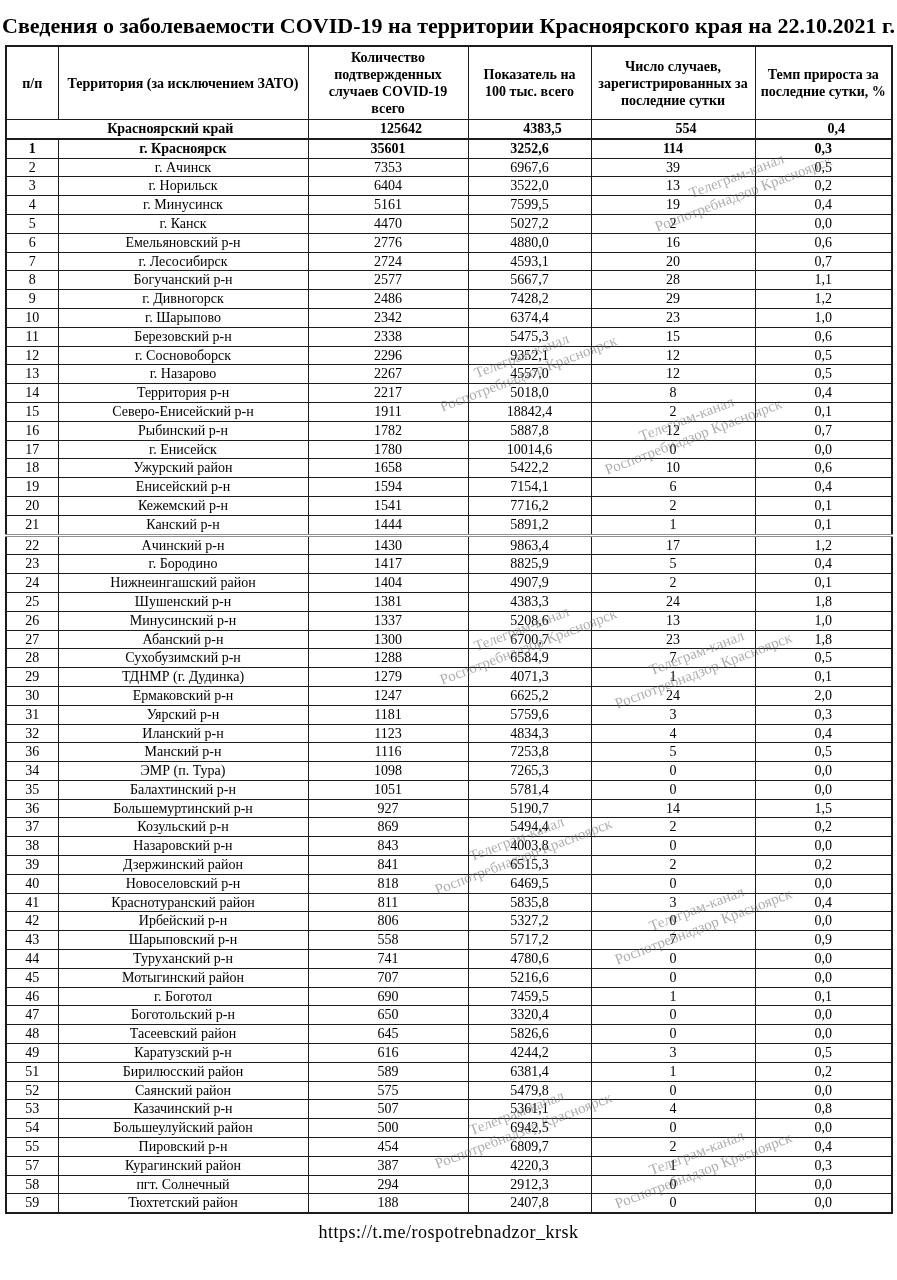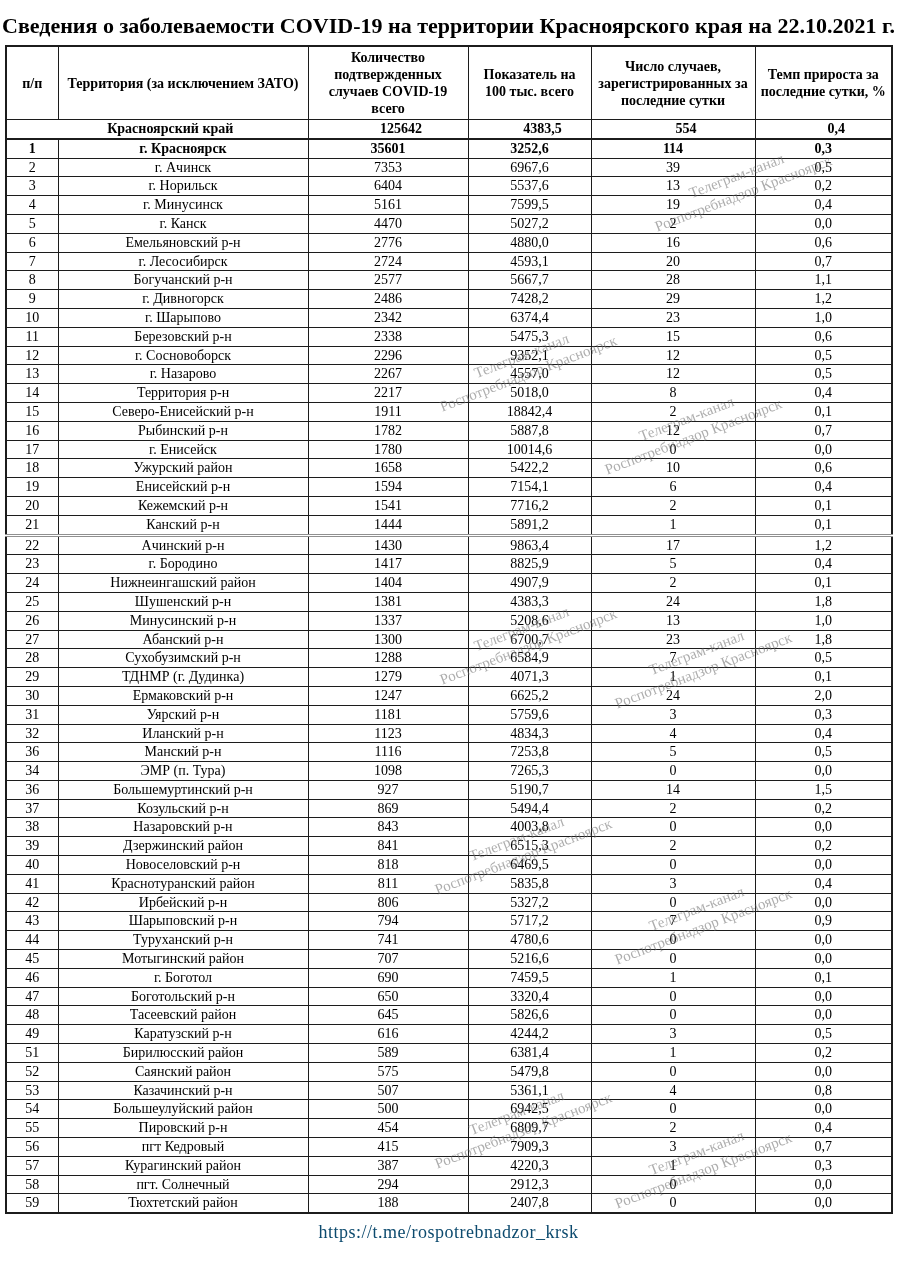--- a/index.html
+++ b/index.html
@@ -56,21 +56,21 @@
     color: rgba(105,105,105,0.55);
     font-size: 15px;
     line-height: 19px;
     white-space: nowrap;
     pointer-events: none;
     z-index: 5;
   }
   .watermark span { display: block; }
   .footer {
     text-align: center;
-    color: #0c4a6e;
+    color: #000000;
     font-size: 18px;
     margin-top: 8px;
     letter-spacing: 0.5px;
   }
 </style>
 </head>
 <body>
 
 <div class="title">Сведения о заболеваемости COVID-19 на территории Красноярского края на 22.10.2021 г.</div>
 
@@ -114,21 +114,21 @@
         <td class="left">г. Ачинск</td>
         <td>7353</td>
         <td>6967,6</td>
         <td>39</td>
         <td>0,5</td>
       </tr>
       <tr>
         <td>3</td>
         <td class="left">г. Норильск</td>
         <td>6404</td>
-        <td>5537,6</td>
+        <td>3522,0</td>
         <td>13</td>
         <td>0,2</td>
       </tr>
       <tr>
         <td>4</td>
         <td class="left">г. Минусинск</td>
         <td>5161</td>
         <td>7599,5</td>
         <td>19</td>
         <td>0,4</td>
@@ -367,20 +367,28 @@
       </tr>
       <tr>
         <td>34</td>
         <td class="left">ЭМР (п. Тура)</td>
         <td>1098</td>
         <td>7265,3</td>
         <td>0</td>
         <td>0,0</td>
       </tr>
       <tr>
+        <td>35</td>
+        <td class="left">Балахтинский р-н</td>
+        <td>1051</td>
+        <td>5781,4</td>
+        <td>0</td>
+        <td>0,0</td>
+      </tr>
+      <tr>
         <td>36</td>
         <td class="left">Большемуртинский р-н</td>
         <td>927</td>
         <td>5190,7</td>
         <td>14</td>
         <td>1,5</td>
       </tr>
       <tr>
         <td>37</td>
         <td class="left">Козульский р-н</td>
@@ -425,21 +433,21 @@
         <td>42</td>
         <td class="left">Ирбейский р-н</td>
         <td>806</td>
         <td>5327,2</td>
         <td>0</td>
         <td>0,0</td>
       </tr>
       <tr>
         <td>43</td>
         <td class="left">Шарыповский р-н</td>
-        <td>794</td>
+        <td>558</td>
         <td>5717,2</td>
         <td>7</td>
         <td>0,9</td>
       </tr>
       <tr>
         <td>44</td>
         <td class="left">Туруханский р-н</td>
         <td>741</td>
         <td>4780,6</td>
         <td>0</td>
@@ -519,28 +527,20 @@
       </tr>
       <tr>
         <td>55</td>
         <td class="left">Пировский р-н</td>
         <td>454</td>
         <td>6809,7</td>
         <td>2</td>
         <td>0,4</td>
       </tr>
       <tr>
-        <td>56</td>
-        <td class="left">пгт Кедровый</td>
-        <td>415</td>
-        <td>7909,3</td>
-        <td>3</td>
-        <td>0,7</td>
-      </tr>
-      <tr>
         <td>57</td>
         <td class="left">Курагинский район</td>
         <td>387</td>
         <td>4220,3</td>
         <td>1</td>
         <td>0,3</td>
       </tr>
       <tr>
         <td>58</td>
         <td class="left">пгт. Солнечный</td>

